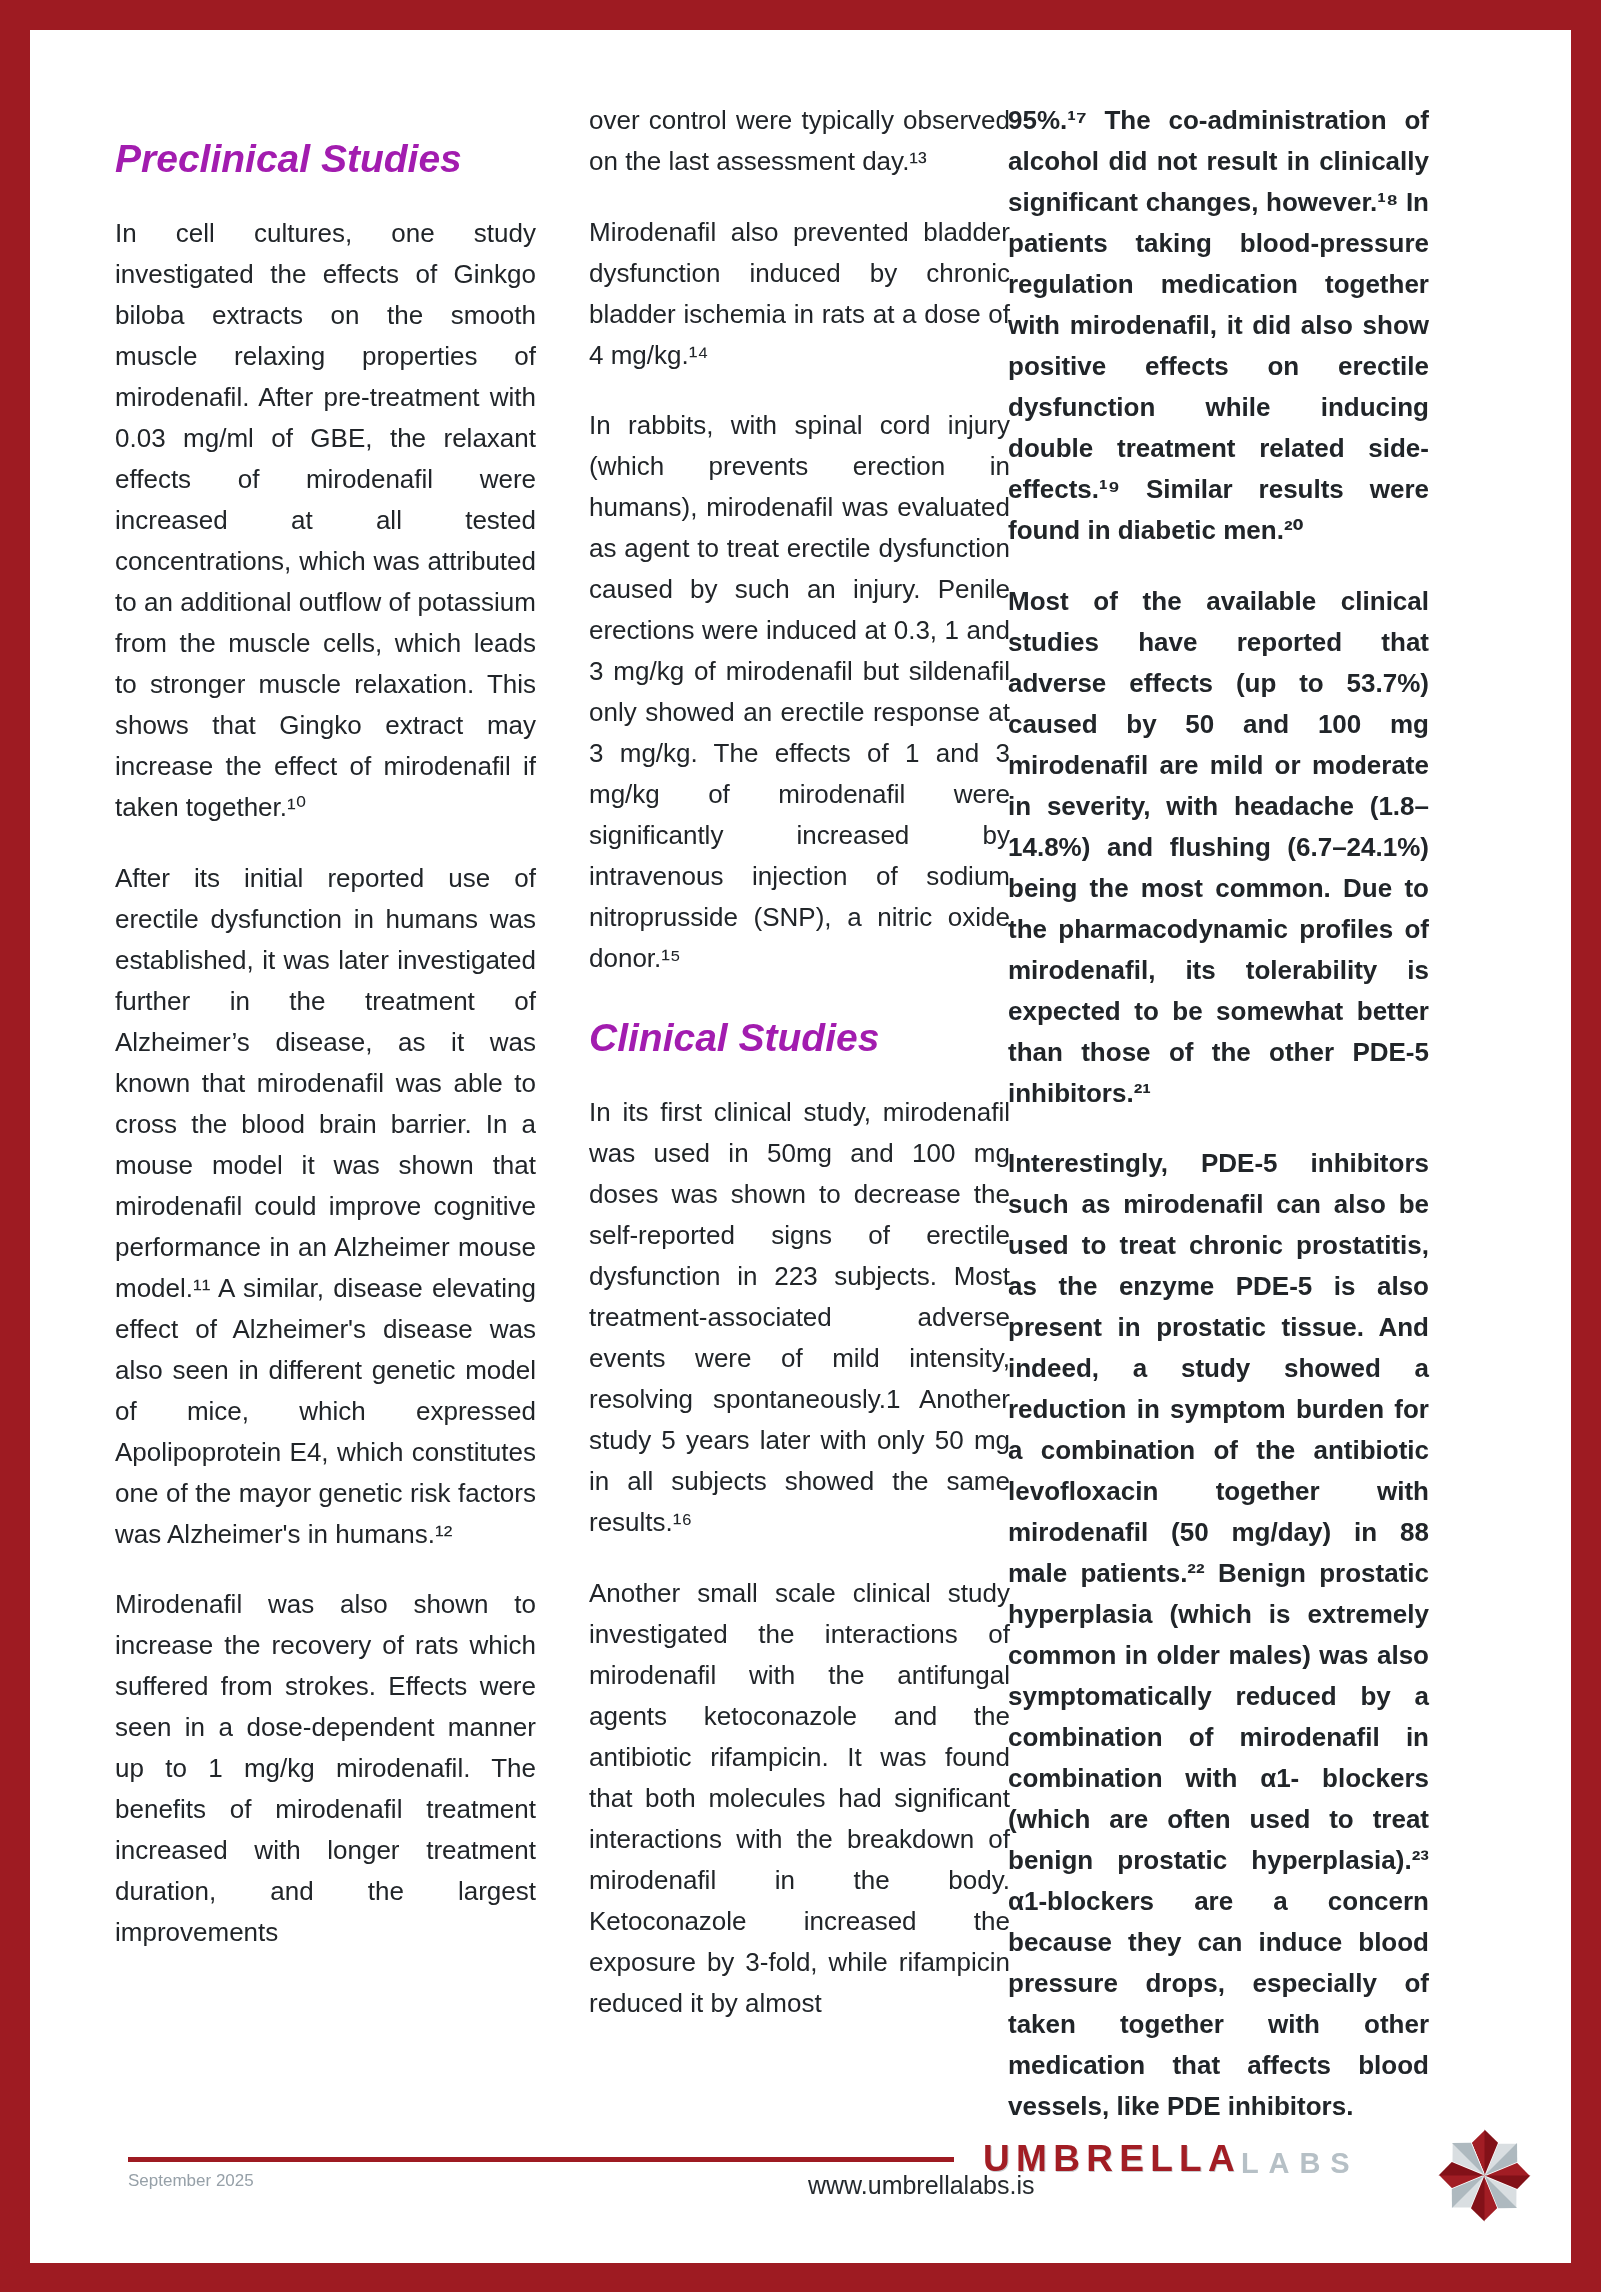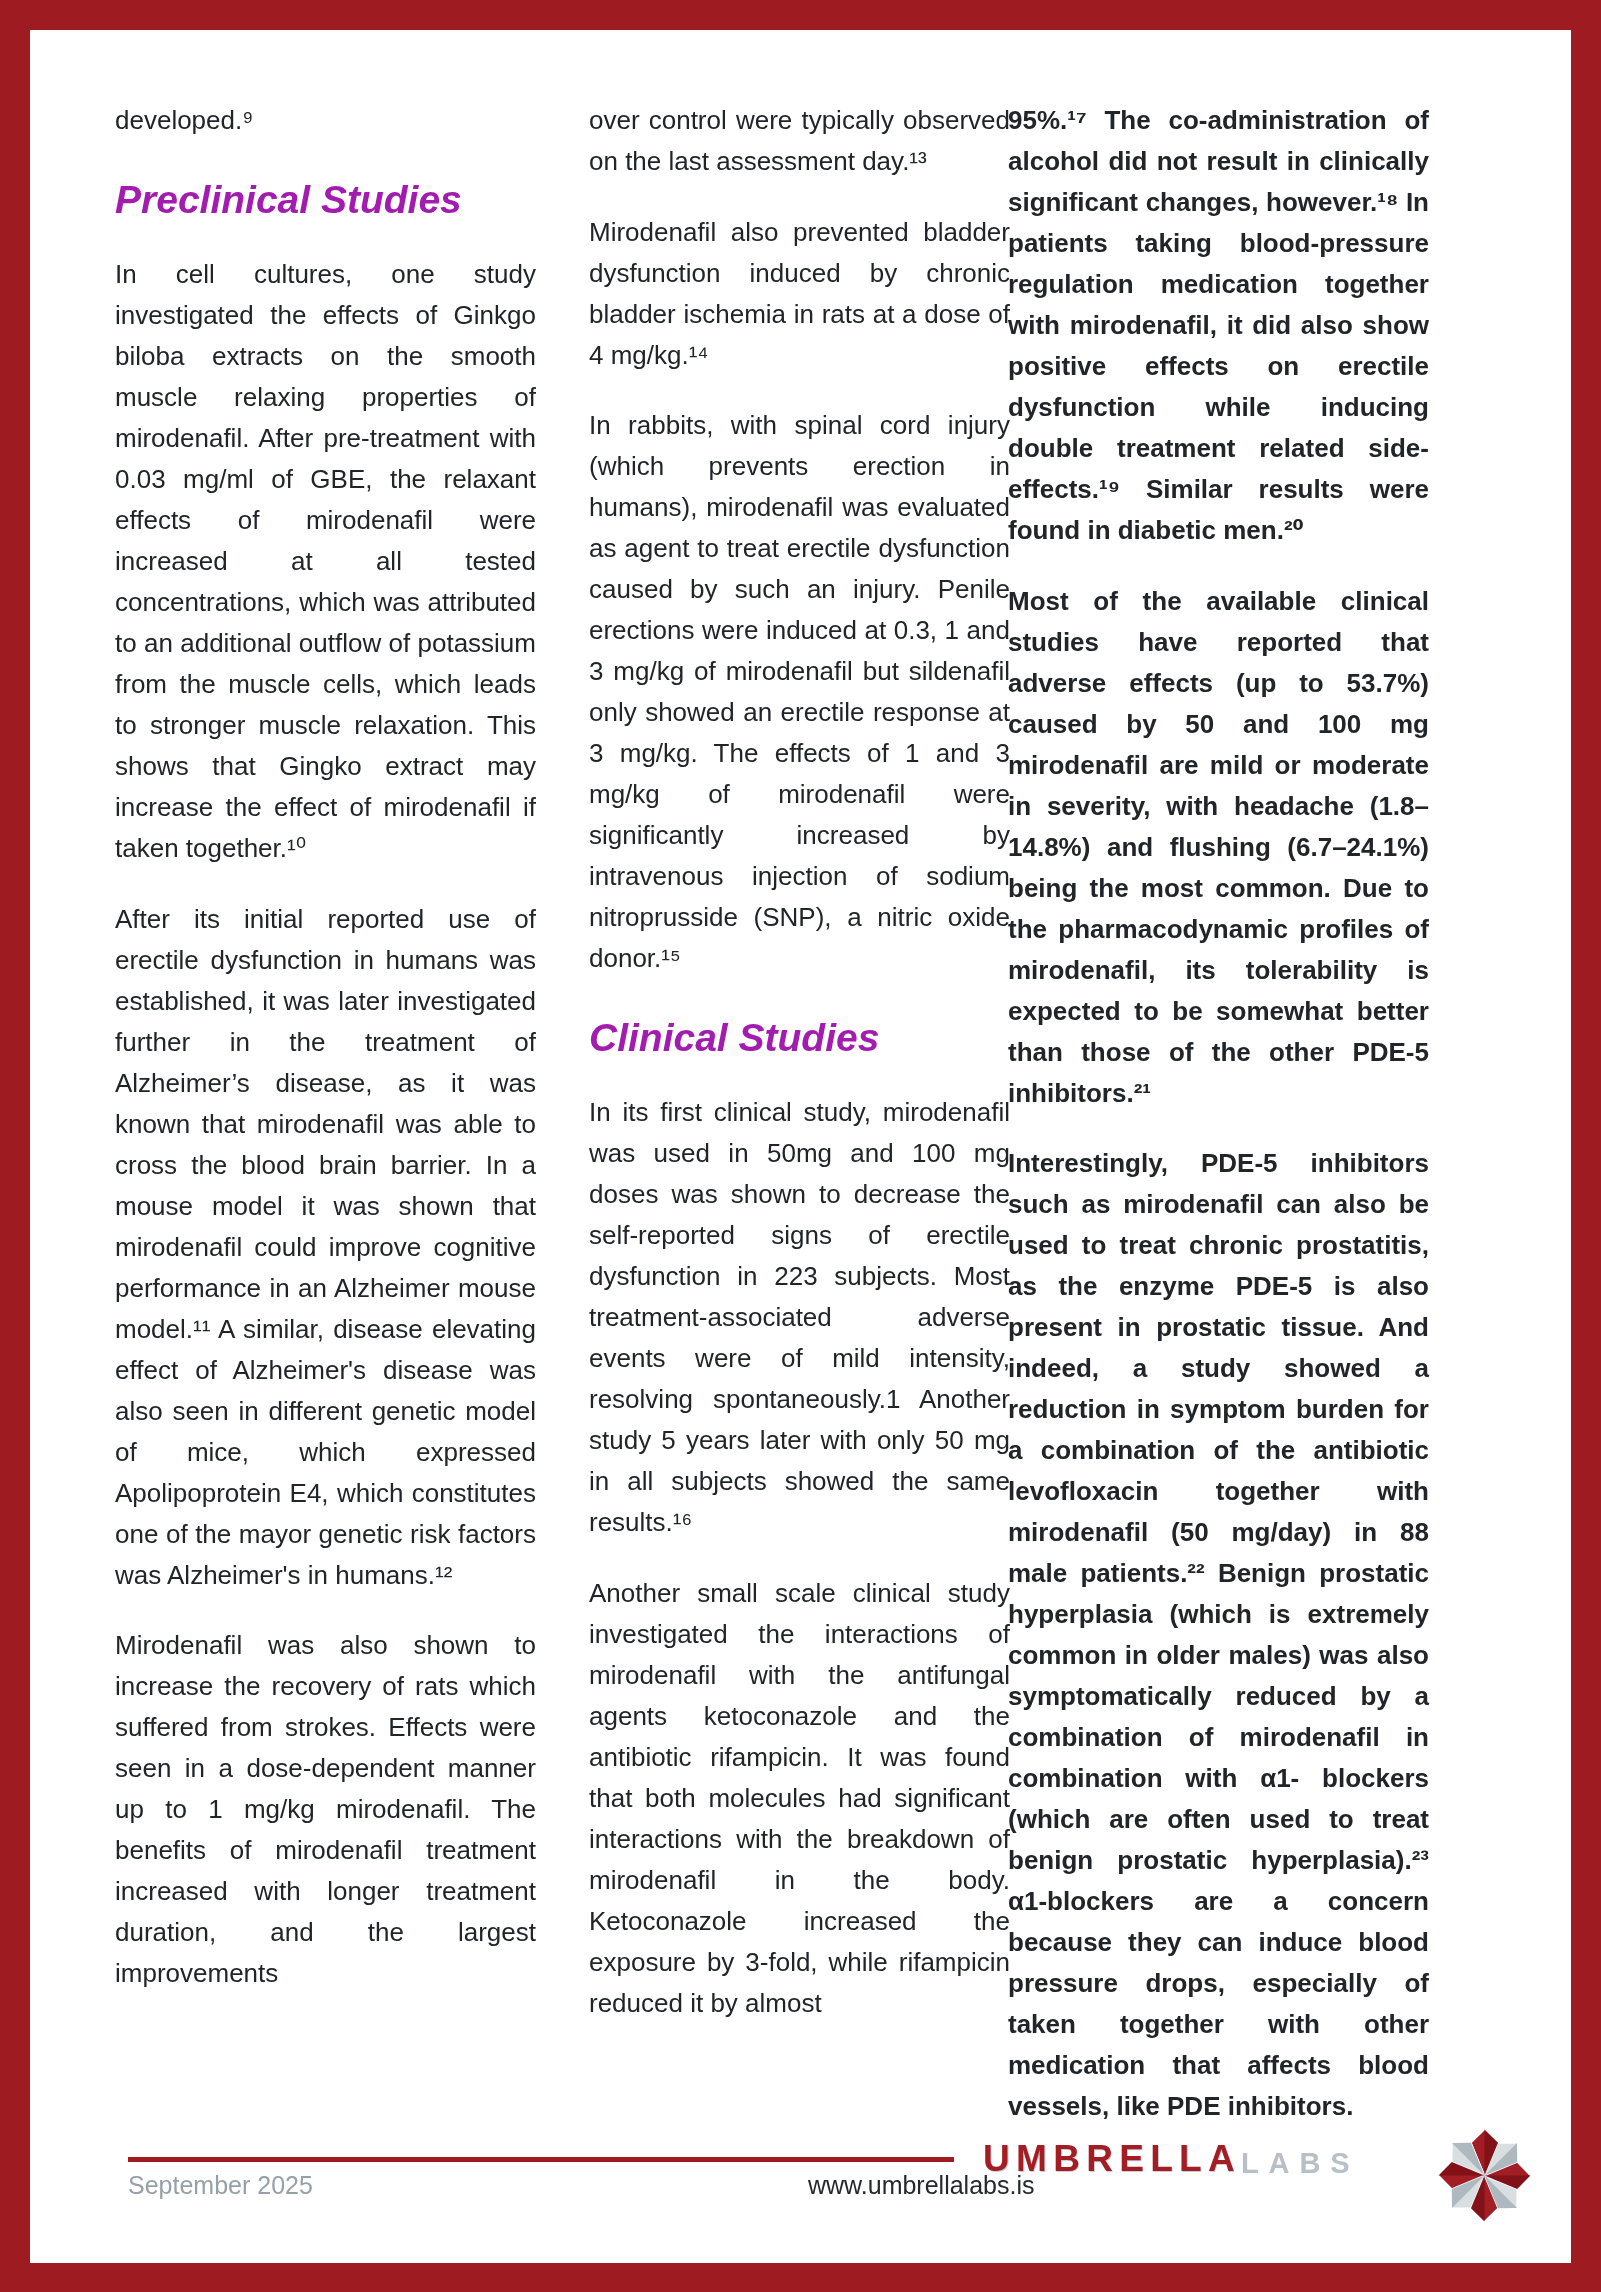--- a/index.html
+++ b/index.html
@@ -42,21 +42,21 @@
   }
   .footer-rule {
     position:absolute;
     left:128px; top:2157px;
     width:826px; height:5.4px;
     background:#9E1B22;
   }
   .footer-date {
     position:absolute;
     left:128px; top:2171px;
-    font-size:25px;
+    font-size:17px;
     color:#96a0a8;
   }
   .footer-url {
     position:absolute;
     left:808px; top:2171px;
     font-size:25px;
     color:#24292d;
   }
   .brand {
     position:absolute;
@@ -86,21 +86,20 @@
     left:1435px; top:2126px;
     width:99px; height:99px;
   }
 </style>
 </head>
 <body>
 
 <div class="page">
 
   <div class="col col-0">
-      <p class="para">developed.⁹</p>
       <h2 class="heading">Preclinical Studies</h2>
       <p class="para">In cell cultures, one study investigated the effects of Ginkgo biloba extracts on the smooth muscle relaxing properties of mirodenafil. After pre-treatment with 0.03 mg/ml of GBE, the relaxant effects of mirodenafil were increased at all tested concentrations, which was attributed to an additional outflow of potassium from the muscle cells, which leads to stronger muscle relaxation. This shows that Gingko extract may increase the effect of mirodenafil if taken together.¹⁰</p>
       <p class="para">After its initial reported use of erectile dysfunction in humans was established, it was later investigated further in the treatment of Alzheimer’s disease, as it was known that mirodenafil was able to cross the blood brain barrier. In a mouse model it was shown that mirodenafil could improve cognitive performance in an Alzheimer mouse model.¹¹ A similar, disease elevating effect of Alzheimer's disease was also seen in different genetic model of mice, which expressed Apolipoprotein E4, which constitutes one of the mayor genetic risk factors was Alzheimer's in humans.¹²</p>
       <p class="para">Mirodenafil was also shown to increase the recovery of rats which suffered from strokes. Effects were seen in a dose-dependent manner up to 1 mg/kg mirodenafil. The benefits of mirodenafil treatment increased with longer treatment duration, and the largest improvements</p>
     </div>
   <div class="col col-1">
       <p class="para">over control were typically observed on the last assessment day.¹³</p>
       <p class="para">Mirodenafil also prevented bladder dysfunction induced by chronic bladder ischemia in rats at a dose of 4 mg/kg.¹⁴</p>
       <p class="para">In rabbits, with spinal cord injury (which prevents erection in humans), mirodenafil was evaluated as agent to treat erectile dysfunction caused by such an injury. Penile erections were induced at 0.3, 1 and 3 mg/kg of mirodenafil but sildenafil only showed an erectile response at 3 mg/kg. The effects of 1 and 3 mg/kg of mirodenafil were significantly increased by intravenous injection of sodium nitroprusside (SNP), a nitric oxide donor.¹⁵</p>
       <h2 class="heading">Clinical Studies</h2>

